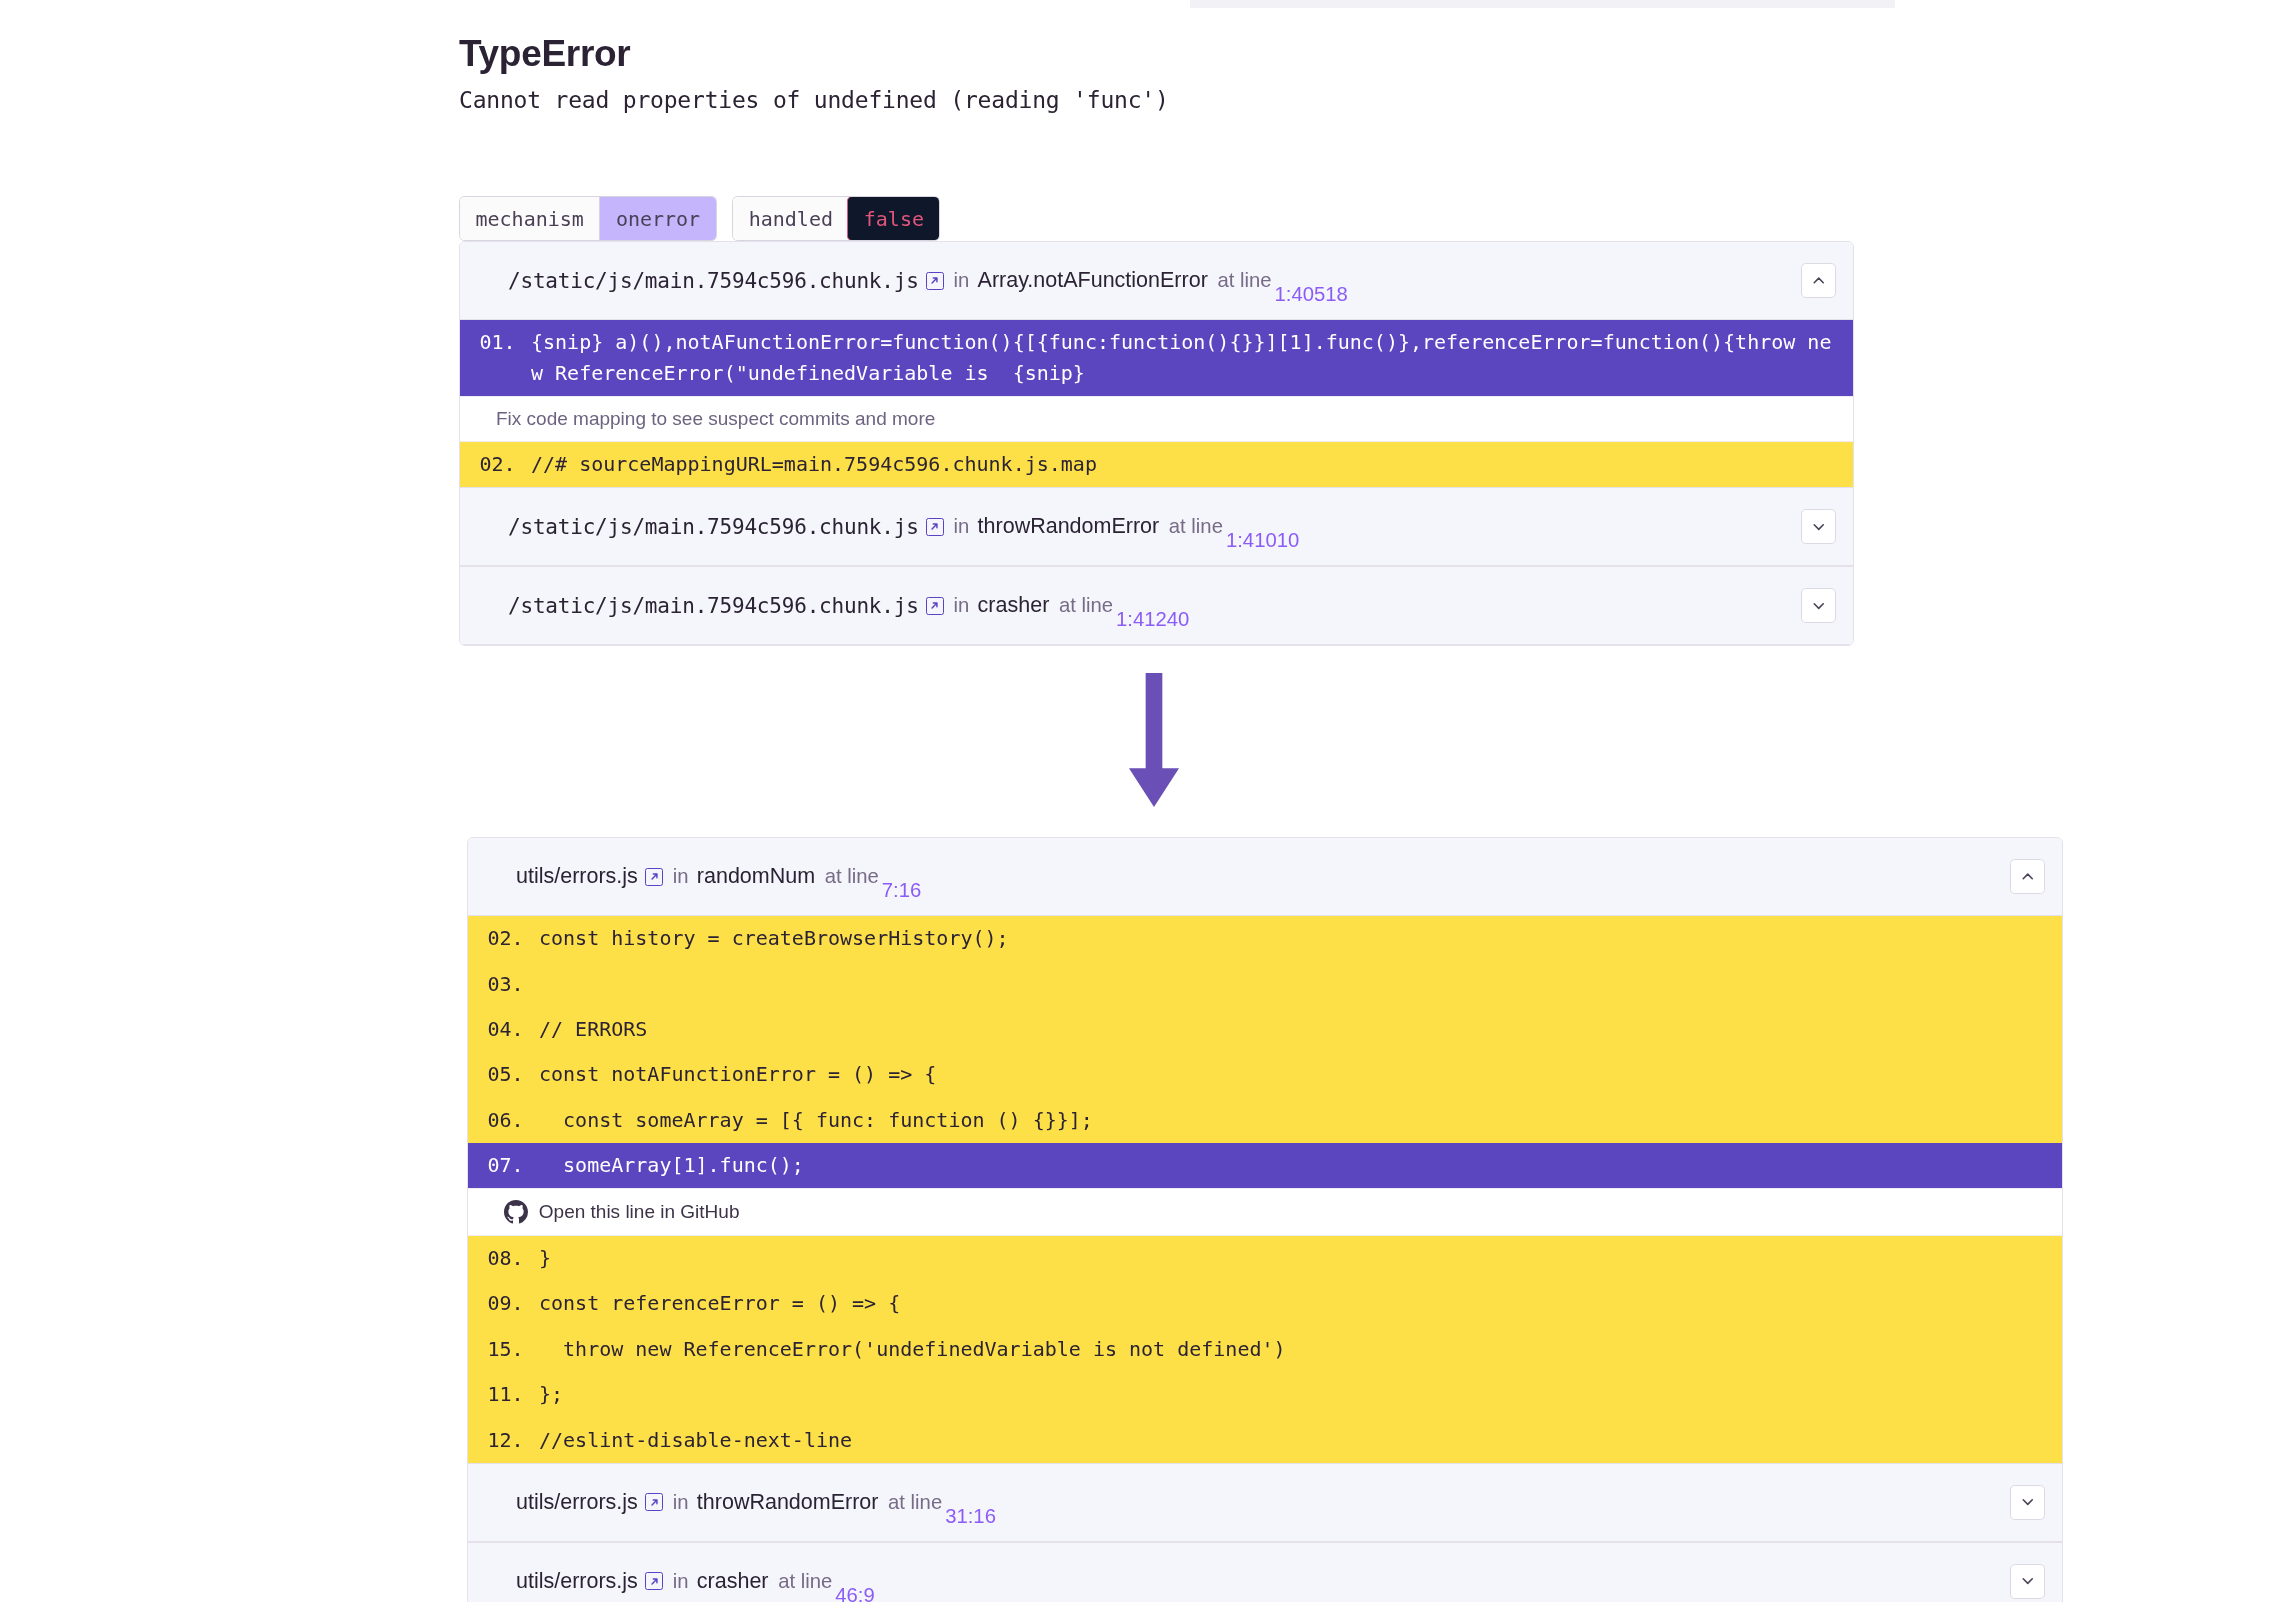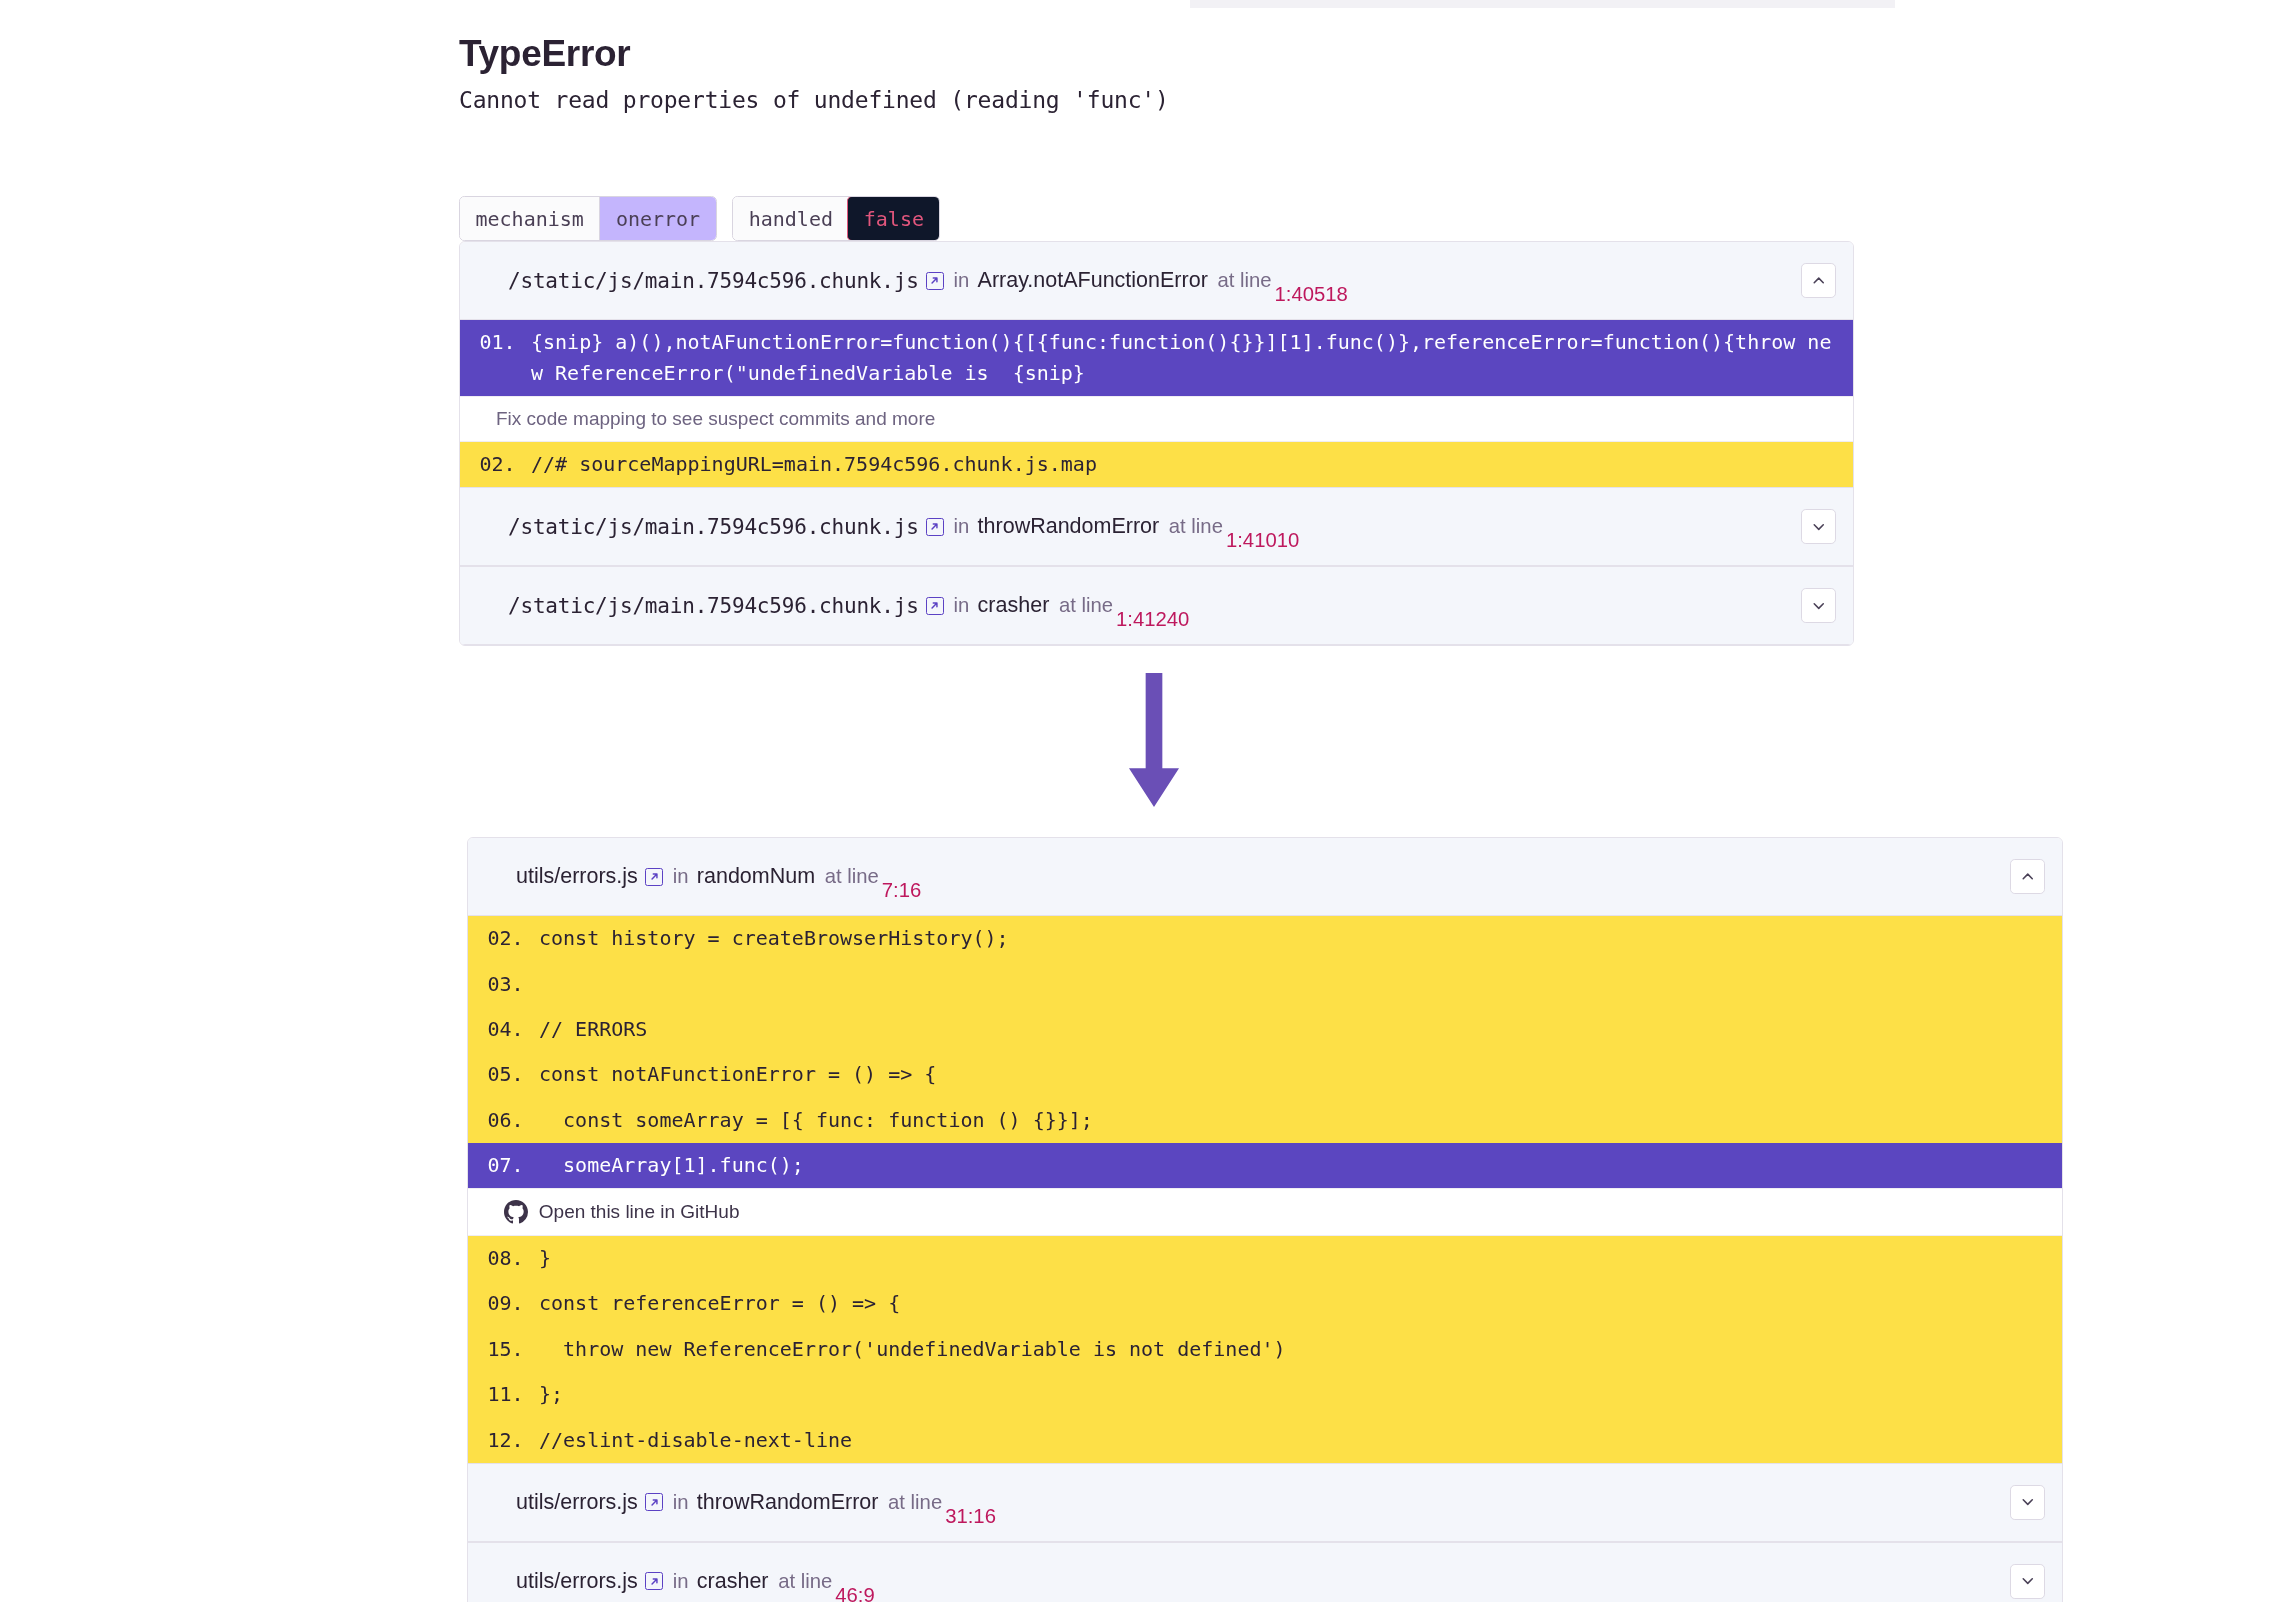--- a/index.html
+++ b/index.html
@@ -151,21 +151,21 @@
     color: #2b2233;
     font-size: 21.5px;
     margin-right: 9.6px;
   }
   .frame-atline {
     color: #776b87;
     font-size: 20.3px;
     margin-right: 3px;
   }
   .frame-lineno {
-    color: #be185d;
+    color: #8b5cf6;
     font-size: 20.3px;
     font-weight: 500;
     margin-top: 28px;
   }
   .chevron-btn {
     width: 35px; height: 35px;
     border: 1.2px solid #ddd9e4;
     border-radius: 4.8px;
     background: #ffffff;
     display: flex;

